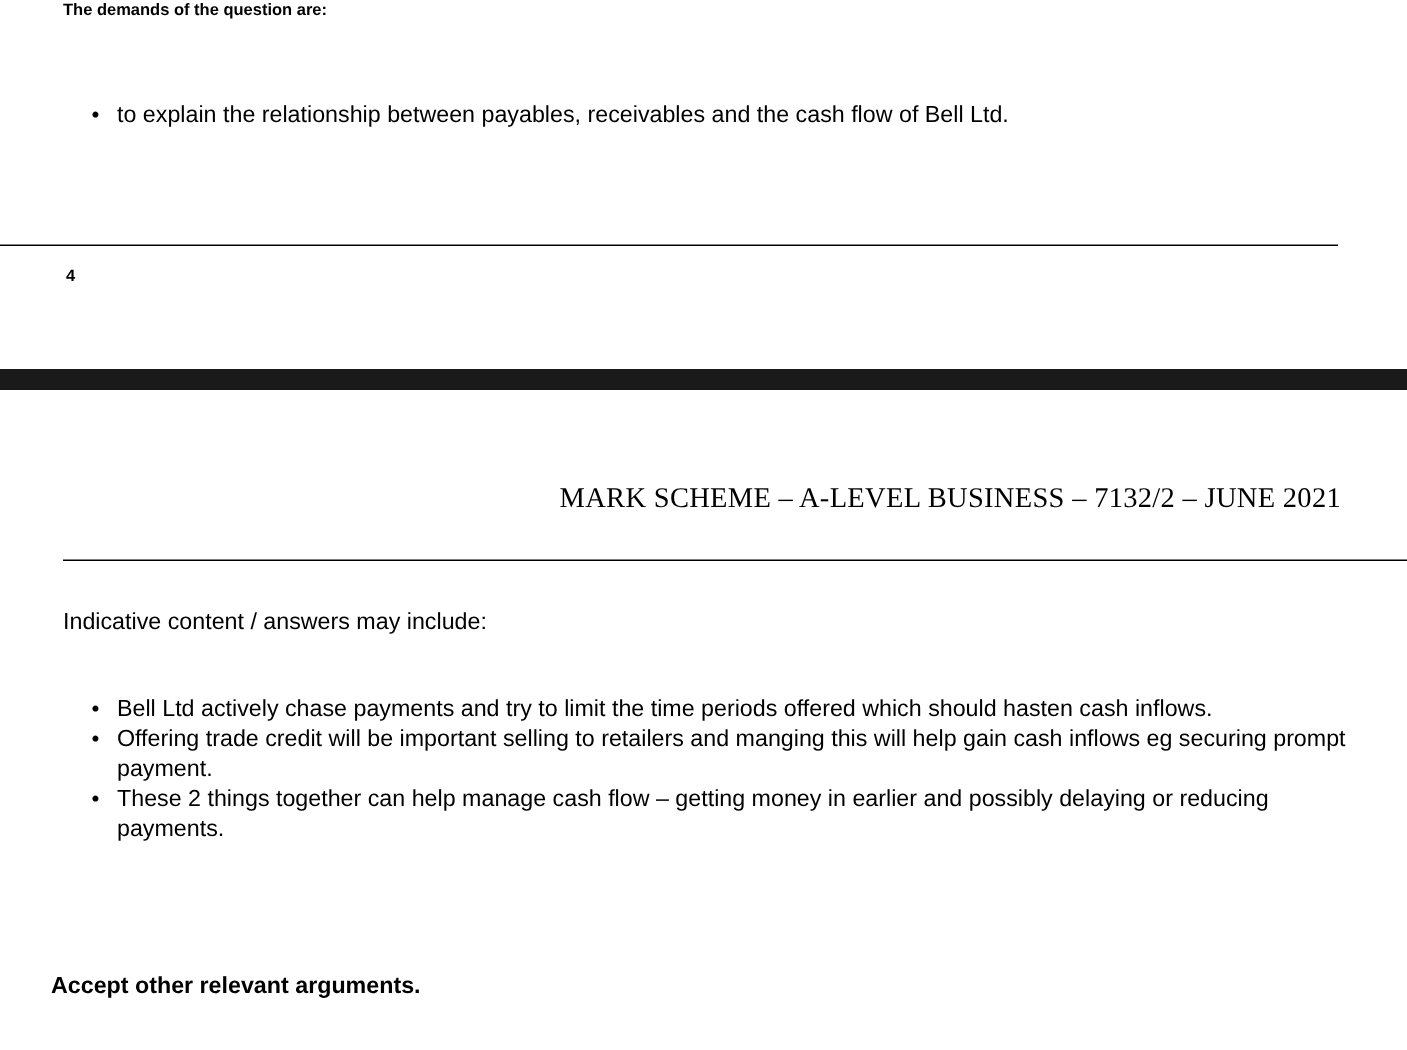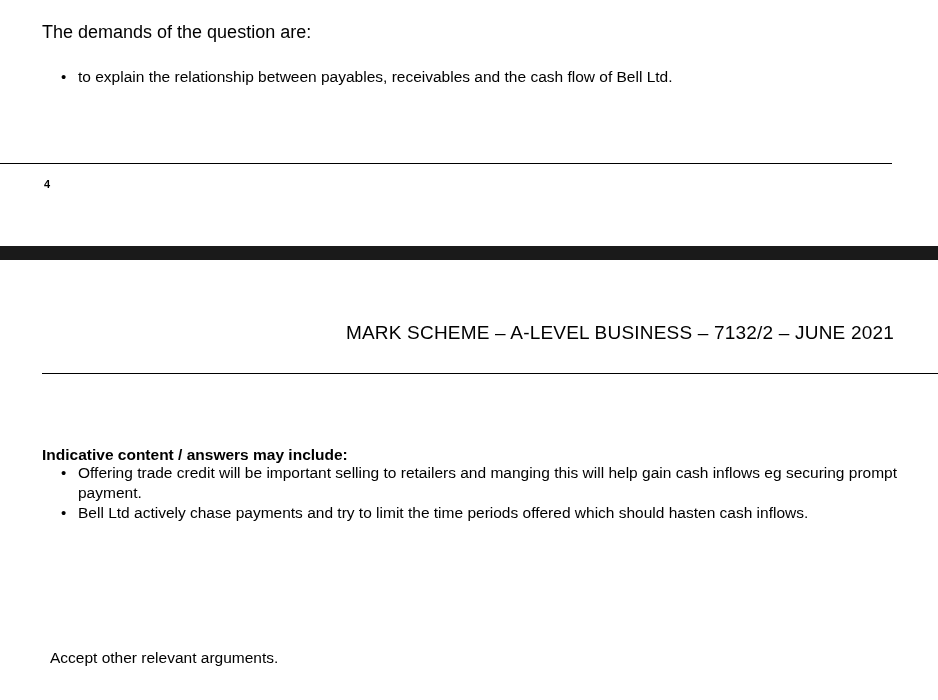--- a/index.html
+++ b/index.html
@@ -27,23 +27,23 @@
     position: absolute;
     left: 0;
     top: 0;
     width: 938px;
     height: 246px;
   }
 
   .demands-heading {
     position: absolute;
     left: 42px;
-    top: 22px;
-    font-weight: normal;
-    font-size: 18px;
+    top: 1px;
+    font-weight: bold;
+    font-size: 11px;
   }
 
   ul.bullets {
     list-style: none;
     margin: 16px;
     padding: 0;
   }
   ul.bullets > li {
     position: relative;
     padding-left: 20px;
@@ -105,55 +105,55 @@
     background: #ffffff;
   }
 
   .doc-header {
     position: absolute;
     right: 44px;
     top: 62px;
     font-size: 19px;
     letter-spacing: 0.2px;
     white-space: nowrap;
+    font-family: Liberation Serif, serif;
   }
 
   .header-rule {
     position: absolute;
     left: 42px;
     top: 113px;
     width: 920px;
     height: 0;
     border-top: 1px solid #000000;
   }
 
   .indicative-heading {
     position: absolute;
     left: 42px;
     top: 146px;
-    font-weight: bold;
+    font-weight: normal;
     font-size: 15.5px;
-    margin-top: 40px;
   }
 
   .indicative-list {
     position: absolute;
     left: 42px;
     top: 187px;
     width: 860px;
   }
   .indicative-list > li {
     margin-bottom: 0px;
   }
 
   .accept-line {
     position: absolute;
-    left: 50px;
+    left: 34px;
     top: 389px;
-    font-weight: normal;
+    font-weight: bold;
     font-size: 15.5px;
   }
 </style>
 </head>
 <body>
 
 <div class="page">
 
   <div class="page-top">
 
@@ -172,20 +172,21 @@
 
   <div class="page-bottom">
 
     <div class="doc-header">MARK SCHEME – A-LEVEL BUSINESS – 7132/2 – JUNE 2021</div>
 
     <div class="header-rule"></div>
 
     <div class="indicative-heading">Indicative content / answers may include:</div>
 
     <ul class="bullets indicative-list">
+      <li>Bell Ltd actively chase payments and try to limit the time periods offered which should hasten cash inflows.</li>
       <li>Offering trade credit will be important selling to retailers and manging this will help gain cash inflows eg securing prompt payment.</li>
-      <li>Bell Ltd actively chase payments and try to limit the time periods offered which should hasten cash inflows.</li>
+      <li>These 2 things together can help manage cash flow – getting money in earlier and possibly delaying or reducing payments.</li>
     </ul>
 
     <div class="accept-line">Accept other relevant arguments.</div>
   </div>
 
 </div>
 
 </body></html>

